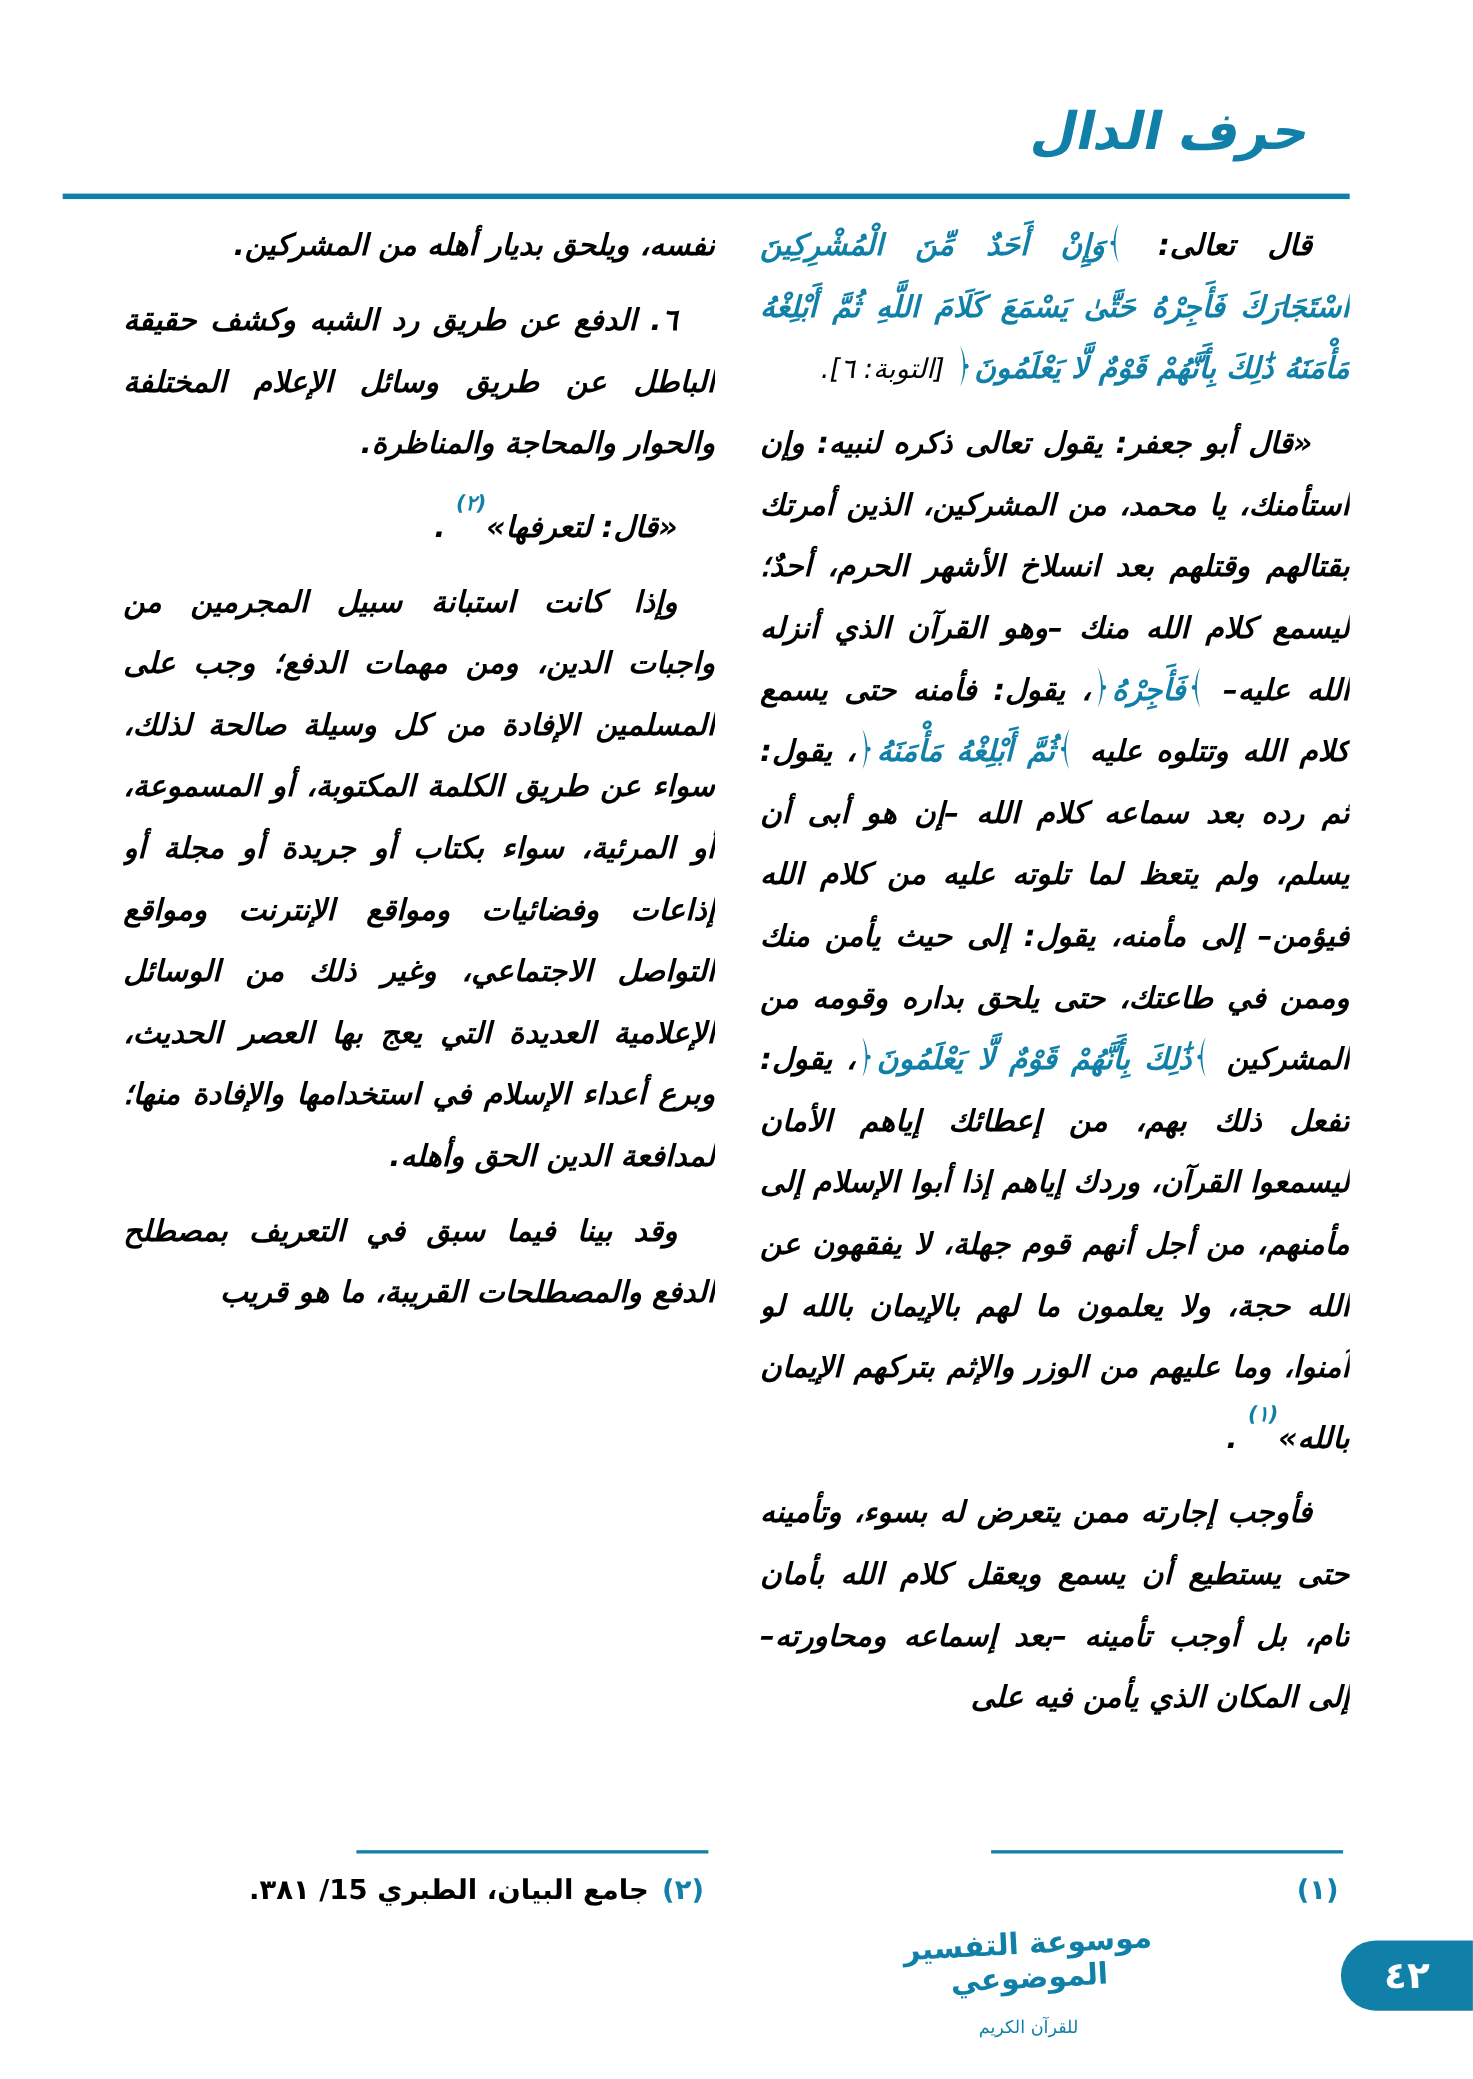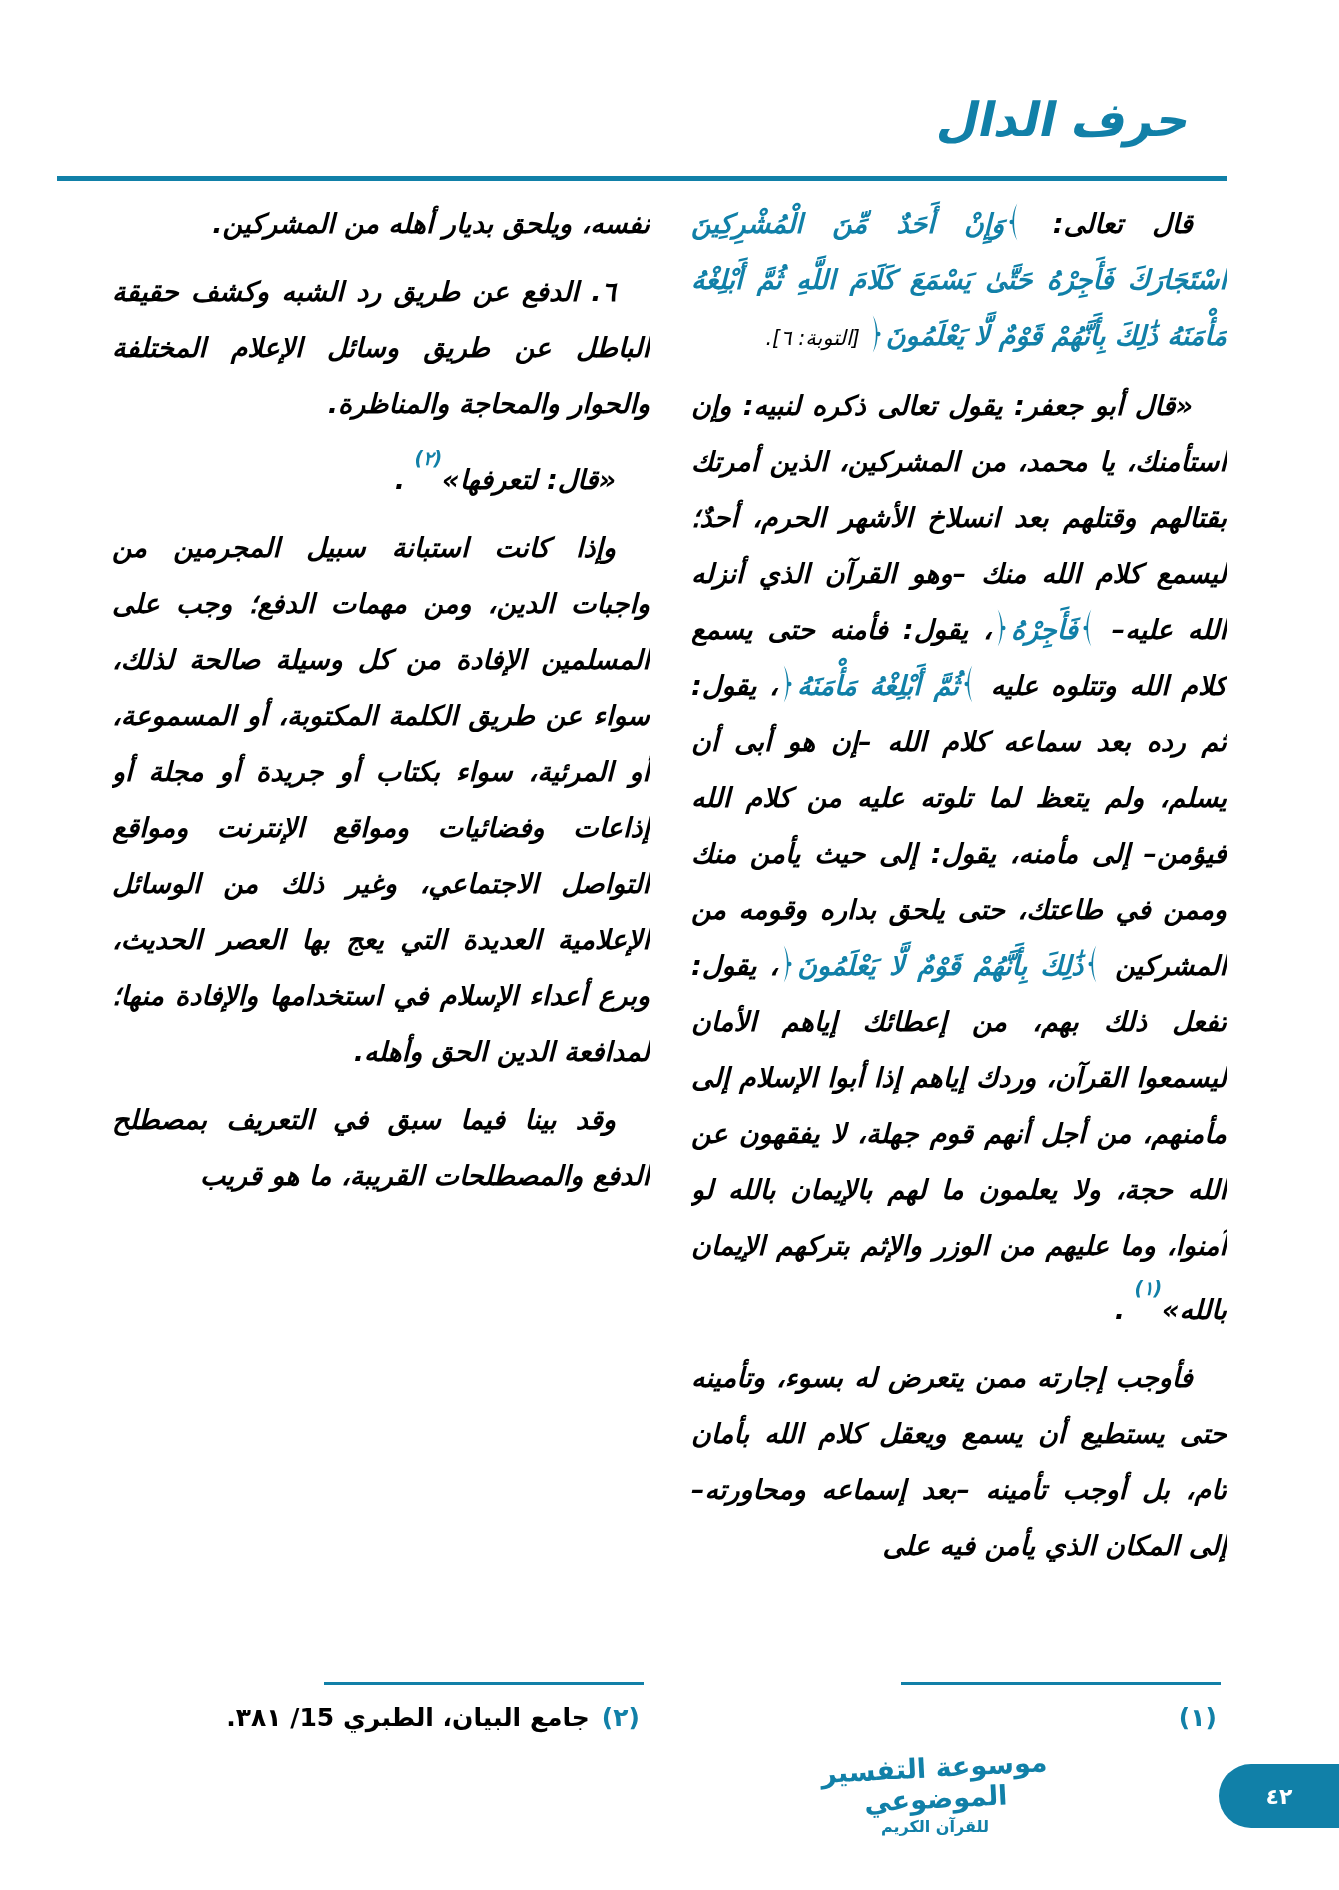--- a/index.html
+++ b/index.html
@@ -17,42 +17,42 @@
   
   .col{position:absolute;top:196px;height:1478px;overflow:hidden;
        font-size:27px;font-weight:bold;line-height:56px;text-align:justify;}
   .col-right{right:112px;width:536px;}
   .col-left{left:112px;width:538px;}
   .para{margin:0 0 12px 0;font-style:italic;}
   .para.indent{text-indent:34px;}
   .quran{color:var(--accent);white-space:normal;}
   .qtext{color:var(--accent);}
   .brkt{width:13px;height:40px;fill:var(--accent);vertical-align:-9px;margin:0 3px;}
-  .verse-ref{font-weight:normal;font-size:21px;}
+  .verse-ref{font-weight:normal;font-size:25px;}
   .fn-mark{color:var(--accent);font-size:19px;position:relative;top:-14px;font-weight:bold;}
 
   
   .footnote{position:absolute;width:536px;top:1682px;font-size:25px;font-weight:bold;}
   .footnote-right{right:112px;}
   .footnote-left{left:112px;width:538px;}
   .fn-rule{height:3px;background:var(--accent);width:320px;margin:0 6px 18px auto;}
   .fn-line{display:flex;gap:12px;align-items:baseline;padding-right:10px;}
   .fn-num{color:var(--accent);flex:none;}
 
   
   .publisher-seal{position:absolute;top:1752px;left:785px;width:300px;text-align:center;
         color:var(--accent);line-height:1.15;}
   .seal-line1{font-size:27px;font-weight:bold;transform:rotate(-3deg);letter-spacing:-1px;}
-  .seal-line2{font-size:16px;font-weight:bold;margin-top:4px;}
+  .seal-line2{font-size:16px;font-weight:normal;margin-top:20px;}
   .page-number-tab{position:absolute;top:1764px;left:0;width:120px;height:64px;  
         }
   
   .page-number-tab{left:auto;right:0;background:var(--accent);color:#fff;
         border-radius:34px 0 0 34px;display:flex;align-items:center;justify-content:center;
-        font-size:22px;font-weight:bold;}
+        font-size:34px;font-weight:bold;}
 </style>
 </head>
 <body>
 
 <div class="page">
 
   <div class="chapter-heading">حرف الدال</div>
   <div class="header-rule"></div>
 
   <div class="col col-right">

